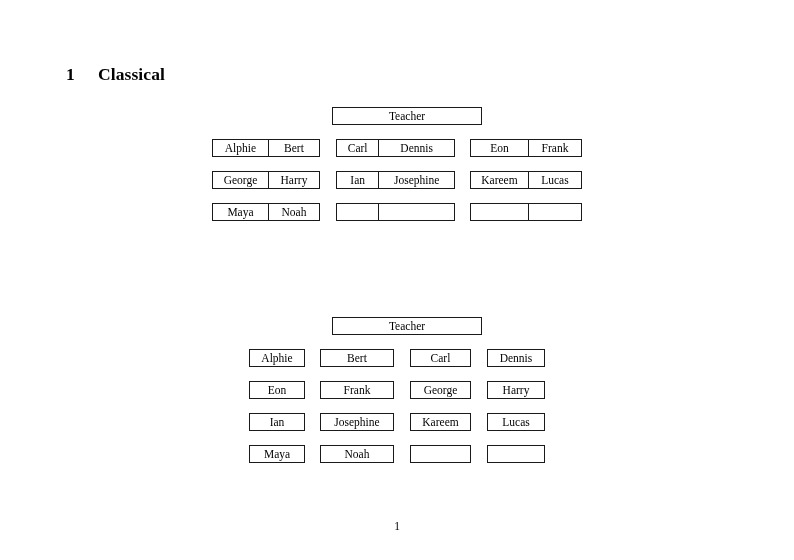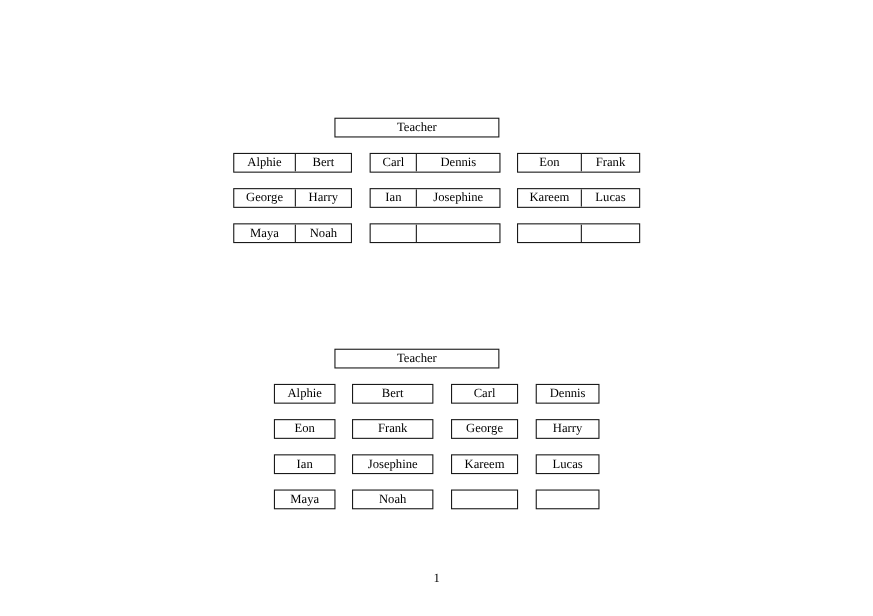--- a/index.html
+++ b/index.html
@@ -44,21 +44,21 @@
     font-size: 11.5px;
     line-height: 16px;
     height: 18px;
     text-align: center;
     white-space: nowrap;
     overflow: hidden;
   }
 
   
   .teacher-box {
-    left: 304px;
+    left: 332px;
     width: 150px;
   }
   #teacher-classical   { top: 107px; }
   #teacher-distributed { top: 317px; }
 
   
   .pair-row {
     position: absolute;
     box-sizing: border-box;
     border: 1px solid #1a1a1a;
@@ -93,20 +93,23 @@
     width: 794px;
     text-align: center;
     font-size: 11.5px;
   }
 </style>
 </head>
 <body>
 
 <div class="page">
 
+  <div class="section-heading" id="heading-classical">
+    <span class="num">1</span><span>Classical</span>
+  </div>
 
   <div class="box teacher-box" id="teacher-classical">Teacher</div>
 
   <div class="pair-row" style="left:212px; top:139px; width:108px;">
     <div class="cell" style="width:56px;">Alphie</div>
     <div class="cell second" style="width:52px;">Bert</div>
   </div>
   <div class="pair-row" style="left:212px; top:171px; width:108px;">
     <div class="cell" style="width:56px;">George</div>
     <div class="cell second" style="width:52px;">Harry</div>

